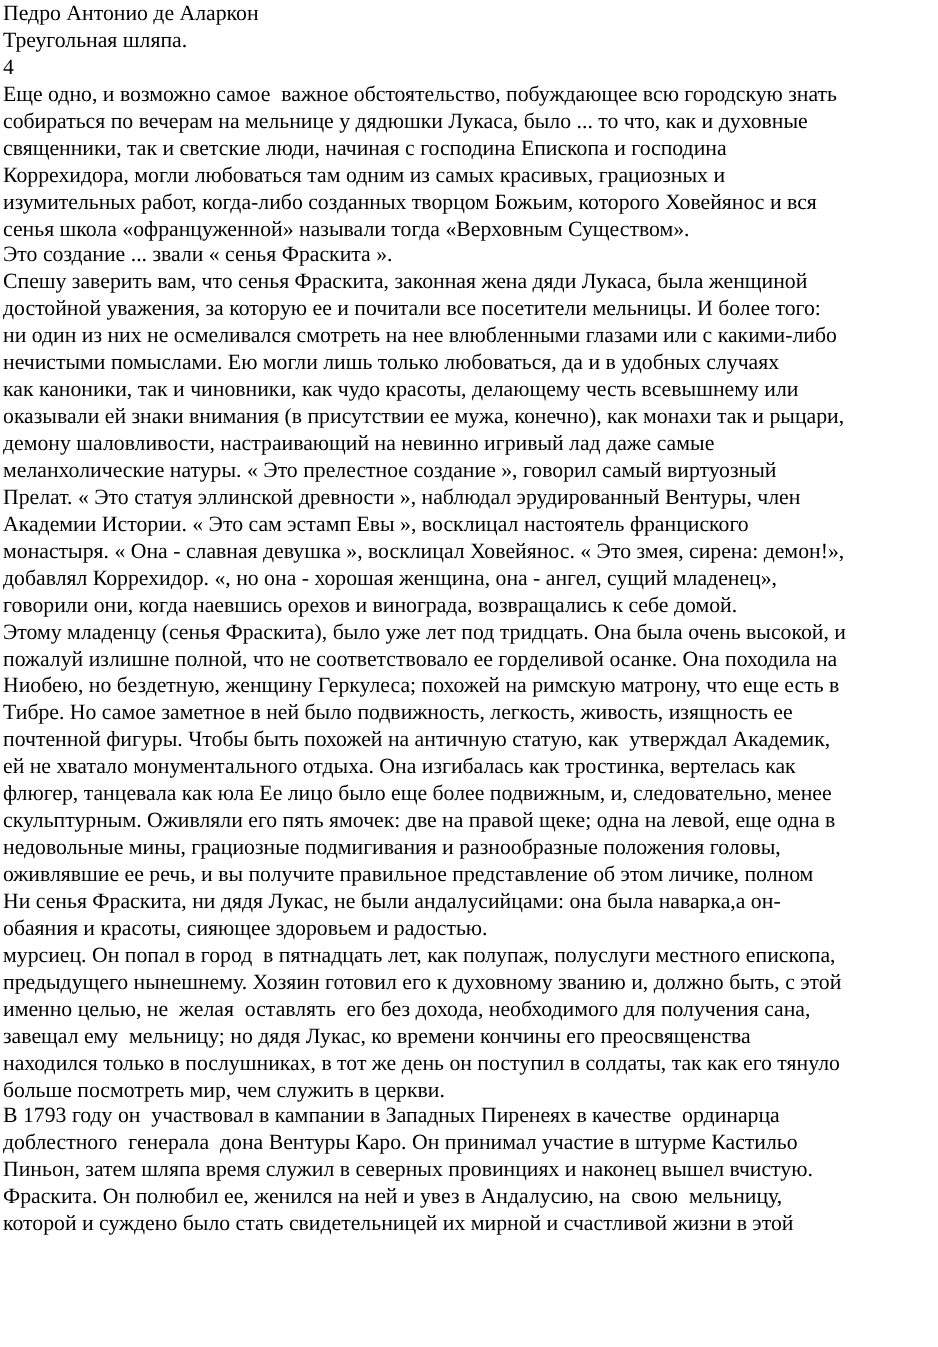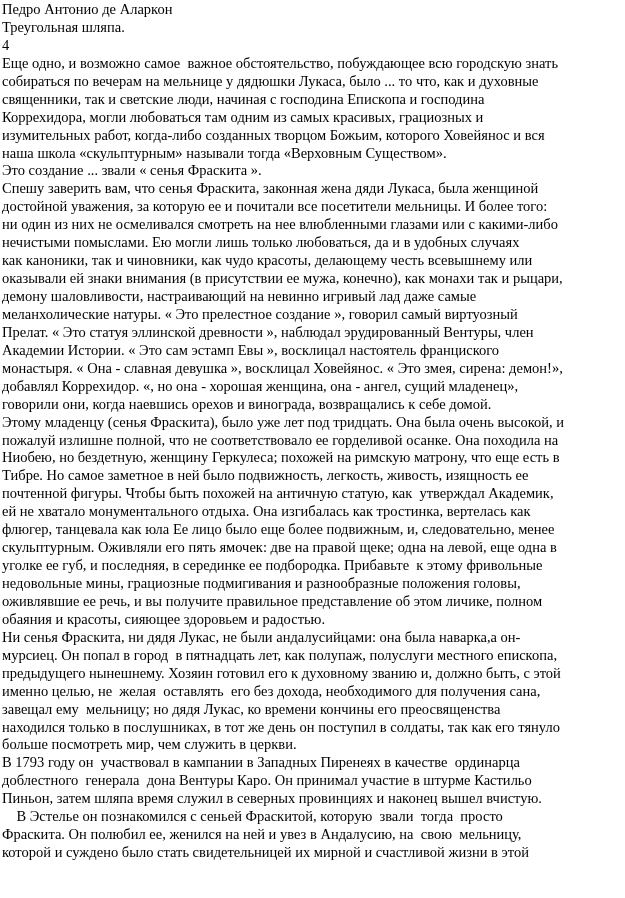--- a/index.html
+++ b/index.html
@@ -30,21 +30,21 @@
 <div class="page">
   <div class="line">Педро Антонио де Аларкон</div>
   <div class="line">Треугольная шляпа.</div>
   <div class="line">4</div>
   <div>
       <div class="line">Еще одно, и возможно самое  важное обстоятельство, побуждающее всю городскую знать</div>
       <div class="line">собираться по вечерам на мельнице у дядюшки Лукаса, было ... то что, как и духовные</div>
       <div class="line">священники, так и светские люди, начиная с господина Епископа и господина</div>
       <div class="line">Коррехидора, могли любоваться там одним из самых красивых, грациозных и</div>
       <div class="line">изумительных работ, когда-либо созданных творцом Божьим, которого Ховейянос и вся</div>
-      <div class="line">наша школа «скульптурным» называли тогда «Верховным Существом».</div>
+      <div class="line">сенья школа «офранцуженной» называли тогда «Верховным Существом».</div>
       <div class="line">Это создание ... звали « сенья Фраскита ».</div>
       <div class="line">Спешу заверить вам, что сенья Фраскита, законная жена дяди Лукаса, была женщиной</div>
       <div class="line">достойной уважения, за которую ее и почитали все посетители мельницы. И более того:</div>
       <div class="line">ни один из них не осмеливался смотреть на нее влюбленными глазами или с какими-либо</div>
       <div class="line">нечистыми помыслами. Ею могли лишь только любоваться, да и в удобных случаях</div>
       <div class="line">как каноники, так и чиновники, как чудо красоты, делающему честь всевышнему или</div>
       <div class="line">оказывали ей знаки внимания (в присутствии ее мужа, конечно), как монахи так и рыцари,</div>
       <div class="line">демону шаловливости, настраивающий на невинно игривый лад даже самые</div>
       <div class="line">меланхолические натуры. « Это прелестное создание », говорил самый виртуозный</div>
       <div class="line">Прелат. « Это статуя эллинской древности », наблюдал эрудированный Вентуры, член</div>
@@ -53,31 +53,29 @@
       <div class="line">добавлял Коррехидор. «, но она - хорошая женщина, она - ангел, сущий младенец»,</div>
       <div class="line">говорили они, когда наевшись орехов и винограда, возвращались к себе домой.</div>
       <div class="line">Этому младенцу (сенья Фраскита), было уже лет под тридцать. Она была очень высокой, и</div>
       <div class="line">пожалуй излишне полной, что не соответствовало ее горделивой осанке. Она походила на</div>
       <div class="line">Ниобею, но бездетную, женщину Геркулеса; похожей на римскую матрону, что еще есть в</div>
       <div class="line">Тибре. Но самое заметное в ней было подвижность, легкость, живость, изящность ее</div>
       <div class="line">почтенной фигуры. Чтобы быть похожей на античную статую, как  утверждал Академик,</div>
       <div class="line">ей не хватало монументального отдыха. Она изгибалась как тростинка, вертелась как</div>
       <div class="line">флюгер, танцевала как юла Ее лицо было еще более подвижным, и, следовательно, менее</div>
       <div class="line">скульптурным. Оживляли его пять ямочек: две на правой щеке; одна на левой, еще одна в</div>
-      <div class="line">уголке ее губ, и последняя, в серединке ее подбородка. Прибавьте  к этому фривольные</div>
       <div class="line">недовольные мины, грациозные подмигивания и разнообразные положения головы,</div>
       <div class="line">оживлявшие ее речь, и вы получите правильное представление об этом личике, полном</div>
+      <div class="line">Ни сенья Фраскита, ни дядя Лукас, не были андалусийцами: она была наварка,а он-</div>
       <div class="line">обаяния и красоты, сияющее здоровьем и радостью.</div>
-      <div class="line">Ни сенья Фраскита, ни дядя Лукас, не были андалусийцами: она была наварка,а он-</div>
       <div class="line">мурсиец. Он попал в город  в пятнадцать лет, как полупаж, полуслуги местного епископа,</div>
       <div class="line">предыдущего нынешнему. Хозяин готовил его к духовному званию и, должно быть, с этой</div>
       <div class="line">именно целью, не  желая  оставлять  его без дохода, необходимого для получения сана,</div>
       <div class="line">завещал ему  мельницу; но дядя Лукас, ко времени кончины его преосвященства</div>
       <div class="line">находился только в послушниках, в тот же день он поступил в солдаты, так как его тянуло</div>
       <div class="line">больше посмотреть мир, чем служить в церкви.</div>
       <div class="line">В 1793 году он  участвовал в кампании в Западных Пиренеях в качестве  ординарца</div>
       <div class="line">доблестного  генерала  дона Вентуры Каро. Он принимал участие в штурме Кастильо</div>
       <div class="line">Пиньон, затем шляпа время служил в северных провинциях и наконец вышел вчистую.</div>
-      <div class="line">    В Эстелье он познакомился с сеньей Фраскитой, которую  звали  тогда  просто</div>
       <div class="line">Фраскита. Он полюбил ее, женился на ней и увез в Андалусию, на  свою  мельницу,</div>
       <div class="line">которой и суждено было стать свидетельницей их мирной и счастливой жизни в этой</div>
     </div>
 </div>
 
 </body></html>

